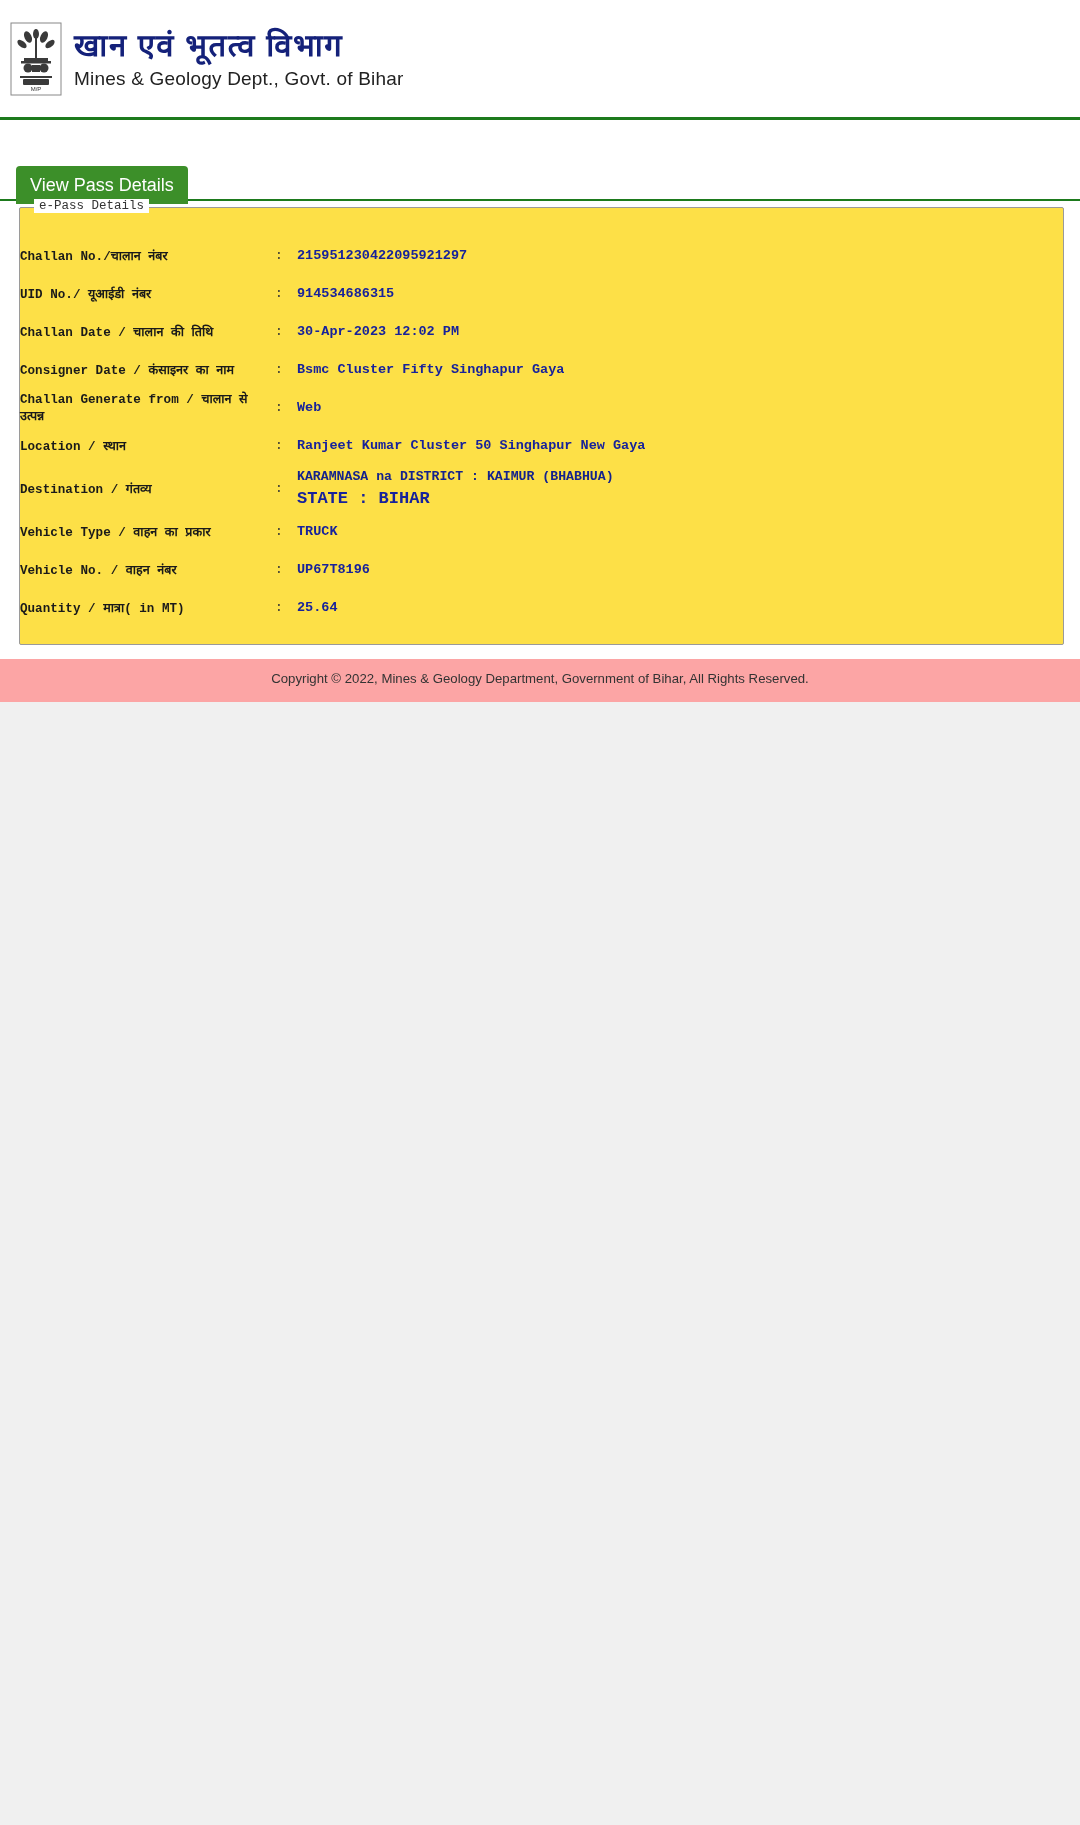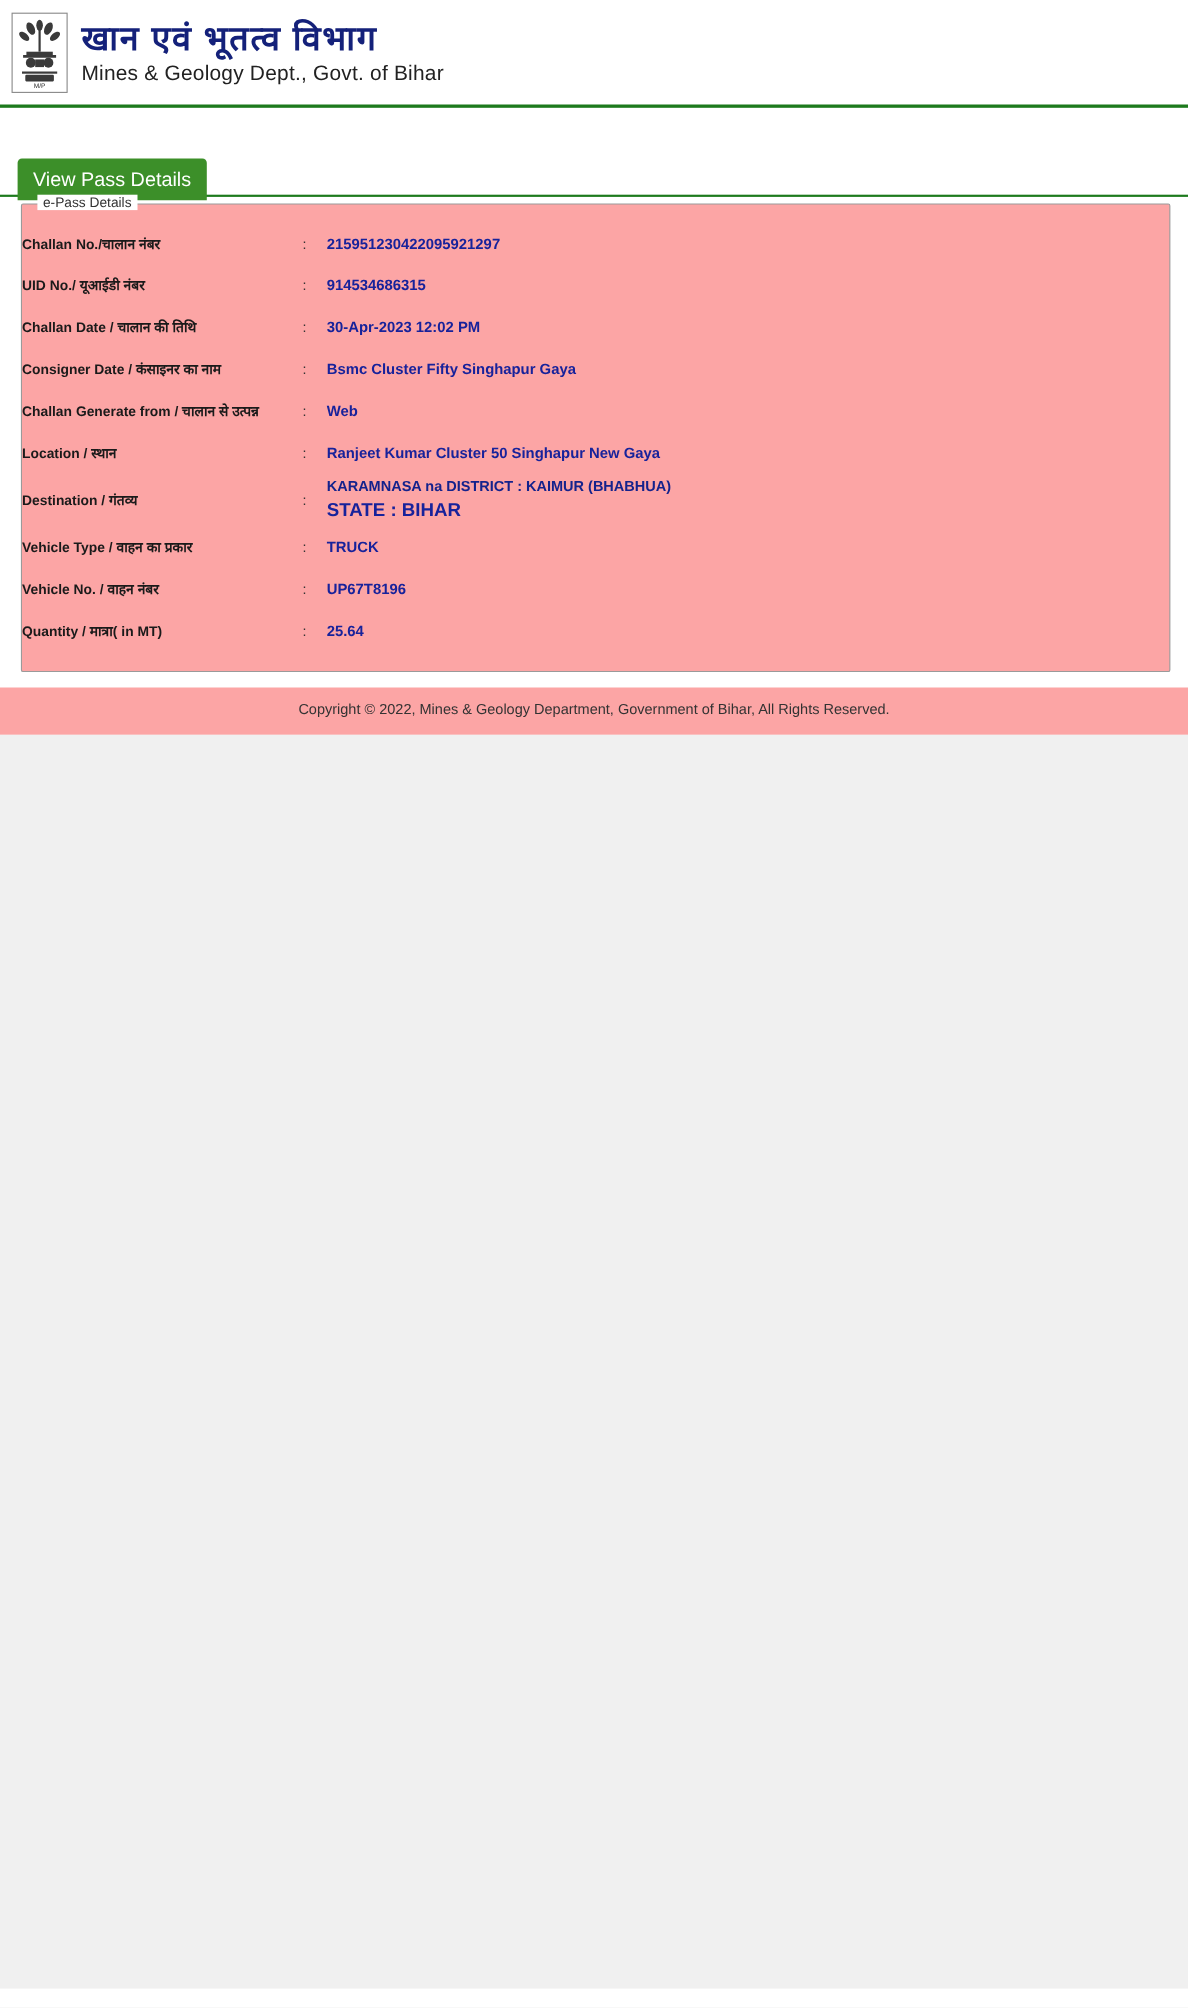--- a/index.html
+++ b/index.html
@@ -8,21 +8,21 @@
     padding: 0;
     width: 1080px;
     background: #ffffff;
     font-family: "Liberation Sans", sans-serif;
   }
   body { position: relative; }
 
   
   .header {
     position: relative;
-    height: 98px;
+    height: 120px;
     background: #ffffff;
     border-bottom: 3px solid #1d7a1d;
     display: flex;
     align-items: center;
     padding-left: 10px;
   }
   .emblem {
     width: 52px;
     height: 74px;
     margin-right: 12px;
@@ -63,23 +63,24 @@
     position: relative;
     top: 2px;
     cursor: pointer;
   }
 
   
   .panel {
     margin: 6px 16px 0 19px;
     border: 1px solid #9a9a9a;
     border-radius: 2px;
-    padding: 8px 0 18px 0;
-    position: relative;
-    background: #fca5a5;
+    padding: 20px 0 18px 0;
+    position: relative;
+    background: #fde047;
+    font-family: Liberation Mono, monospace;
   }
   .panel-legend {
     position: absolute;
     top: -9px;
     left: 14px;
     background: #ffffff;
     padding: 0 5px;
     font-size: 12.5px;
     color: #333333;
   }

